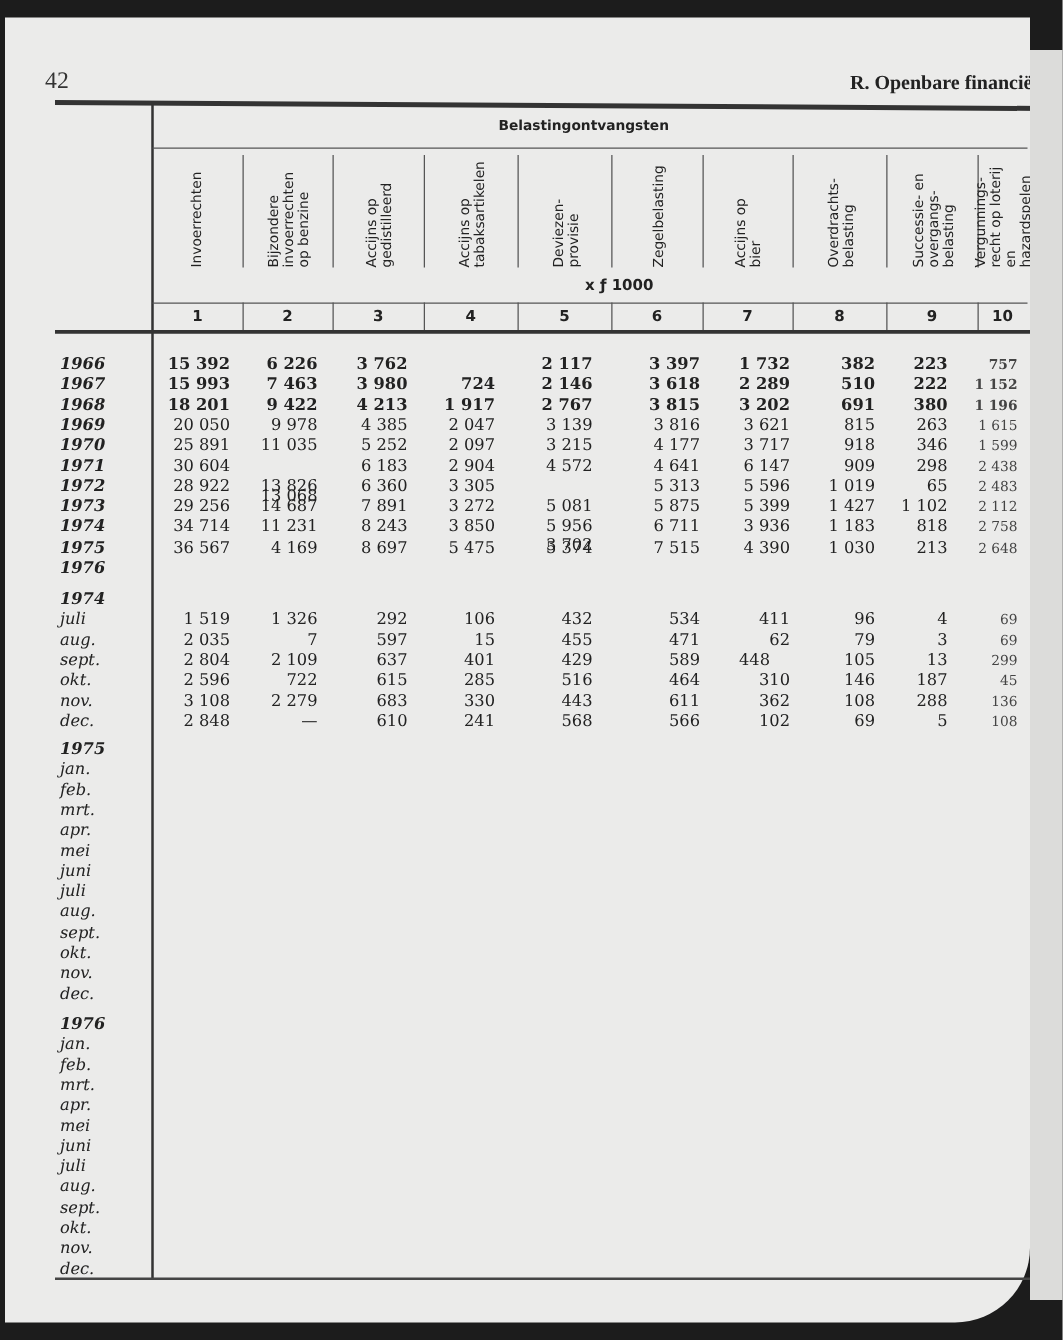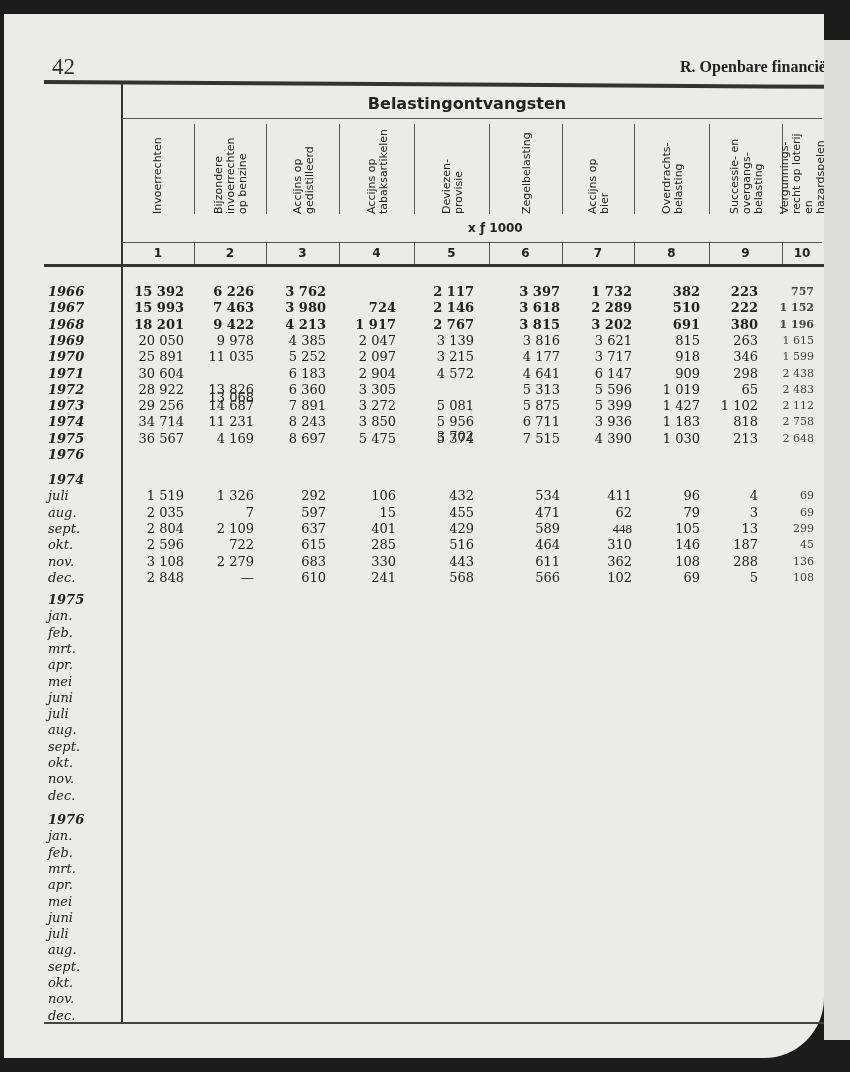--- a/index.html
+++ b/index.html
@@ -1,24 +1,24 @@
 <!DOCTYPE html>
 <html><head>
 <meta charset="utf-8">
 <style>
   html, body { margin:0; padding:0; }
   body { width:850px; height:1072px; background:#1c1c1c; position:relative; overflow:hidden; font-family:"DejaVu Serif", serif; }
   .page { position:absolute; left:4px; top:14px; width:820px; height:1044px; background:#ebebea; border-radius:0 0 60px 0; }
   .page-edge { position:absolute; left:824px; top:40px; width:26px; height:1000px; background:#dcdcda; }
-  .pagenum { position:absolute; left:32px; top:40px; font-size:23px; color:#333; font-family:"Liberation Serif", serif;margin-left:16px; }
+  .pagenum { position:absolute; left:32px; top:40px; font-size:19px; color:#333; font-family:"Liberation Serif", serif; }
   .section-title { position:absolute; left:676px; top:44px; font-size:16px; font-weight:bold; color:#222; font-family:"Liberation Serif", serif; white-space:nowrap; }
   .rule-top { position:absolute; left:40px; top:66px; width:790px; height:4px; background:#333; transform:rotate(0.35deg); transform-origin:left; }
   .rule-bot { position:absolute; left:40px; top:1008px; width:780px; height:2px; background:#444; }
   .vline { position:absolute; left:117px; top:70px; width:2px; height:940px; background:#333; }
-  .supertitle { position:absolute; left:118px; top:80px; width:690px; text-align:center; font-family:"DejaVu Sans", sans-serif; font-size:16px; font-weight:bold; color:#222; }
+  .supertitle { position:absolute; left:118px; top:80px; width:690px; text-align:center; font-family:"DejaVu Sans", sans-serif; font-size:11px; font-weight:bold; color:#222; }
   .head-rule { position:absolute; left:118px; top:104px; width:700px; height:1px; background:#555; }
   .colhead { position:absolute; top:110px; height:90px; border-left:1px solid #555; }
   .colhead:first-child { border-left:none; }
   .colhead span { position:absolute; left:50%; bottom:0; transform-origin:left bottom; transform:rotate(-90deg) translate(0, 50%); white-space:pre; font-family:"DejaVu Sans", sans-serif; font-size:11px; color:#222; line-height:12px; text-align:left; }
   .unit { position:absolute; left:464px; top:207px; font-family:"DejaVu Sans", sans-serif; font-size:12px; font-weight:bold; color:#222; }
   .num-rule { position:absolute; left:118px; top:228px; width:700px; height:1px; background:#555; }
   .num-rule2 { position:absolute; left:40px; top:250px; width:785px; height:3px; background:#333; }
   .colnum { position:absolute; top:232px; font-family:"DejaVu Sans", sans-serif; font-size:12px; font-weight:bold; color:#222; text-align:center; }
   .colsep { position:absolute; top:228px; width:1px; height:22px; background:#555; }
   .rowlabel { position:absolute; left:44px; font-style:italic; font-size:13px; color:#222; font-family:"DejaVu Serif", serif; line-height:16.3px; white-space:nowrap; }
@@ -242,21 +242,21 @@
       <div class="cell" style="top: 490.6px; right: 124px;">79</div>
       <div class="cell" style="top: 490.6px; right: 66px;">3</div>
       <div class="cell sm" style="top: 490.6px; right: 10px;">69</div>
       <div class="rowlabel" style="top: 506.9px;">sept.</div>
       <div class="cell" style="top: 506.9px; right: 640px;">2 804</div>
       <div class="cell" style="top: 506.9px; right: 570px;">2 109</div>
       <div class="cell" style="top: 506.9px; right: 498px;">637</div>
       <div class="cell" style="top: 506.9px; right: 428px;">401</div>
       <div class="cell" style="top: 506.9px; right: 350px;">429</div>
       <div class="cell" style="top: 506.9px; right: 264px;">589</div>
-      <div class="cell" style="top: 506.9px; right: 192px; font-family: Liberation Serif, serif;">448</div>
+      <div class="cell" style="top: 506.9px; right: 208px;">448</div>
       <div class="cell" style="top: 506.9px; right: 124px;">105</div>
       <div class="cell" style="top: 506.9px; right: 66px;">13</div>
       <div class="cell sm" style="top: 506.9px; right: 10px;">299</div>
       <div class="rowlabel" style="top: 523.2px;">okt.</div>
       <div class="cell" style="top: 523.2px; right: 640px;">2 596</div>
       <div class="cell" style="top: 523.2px; right: 570px;">722</div>
       <div class="cell" style="top: 523.2px; right: 498px;">615</div>
       <div class="cell" style="top: 523.2px; right: 428px;">285</div>
       <div class="cell" style="top: 523.2px; right: 350px;">516</div>
       <div class="cell" style="top: 523.2px; right: 264px;">464</div>

